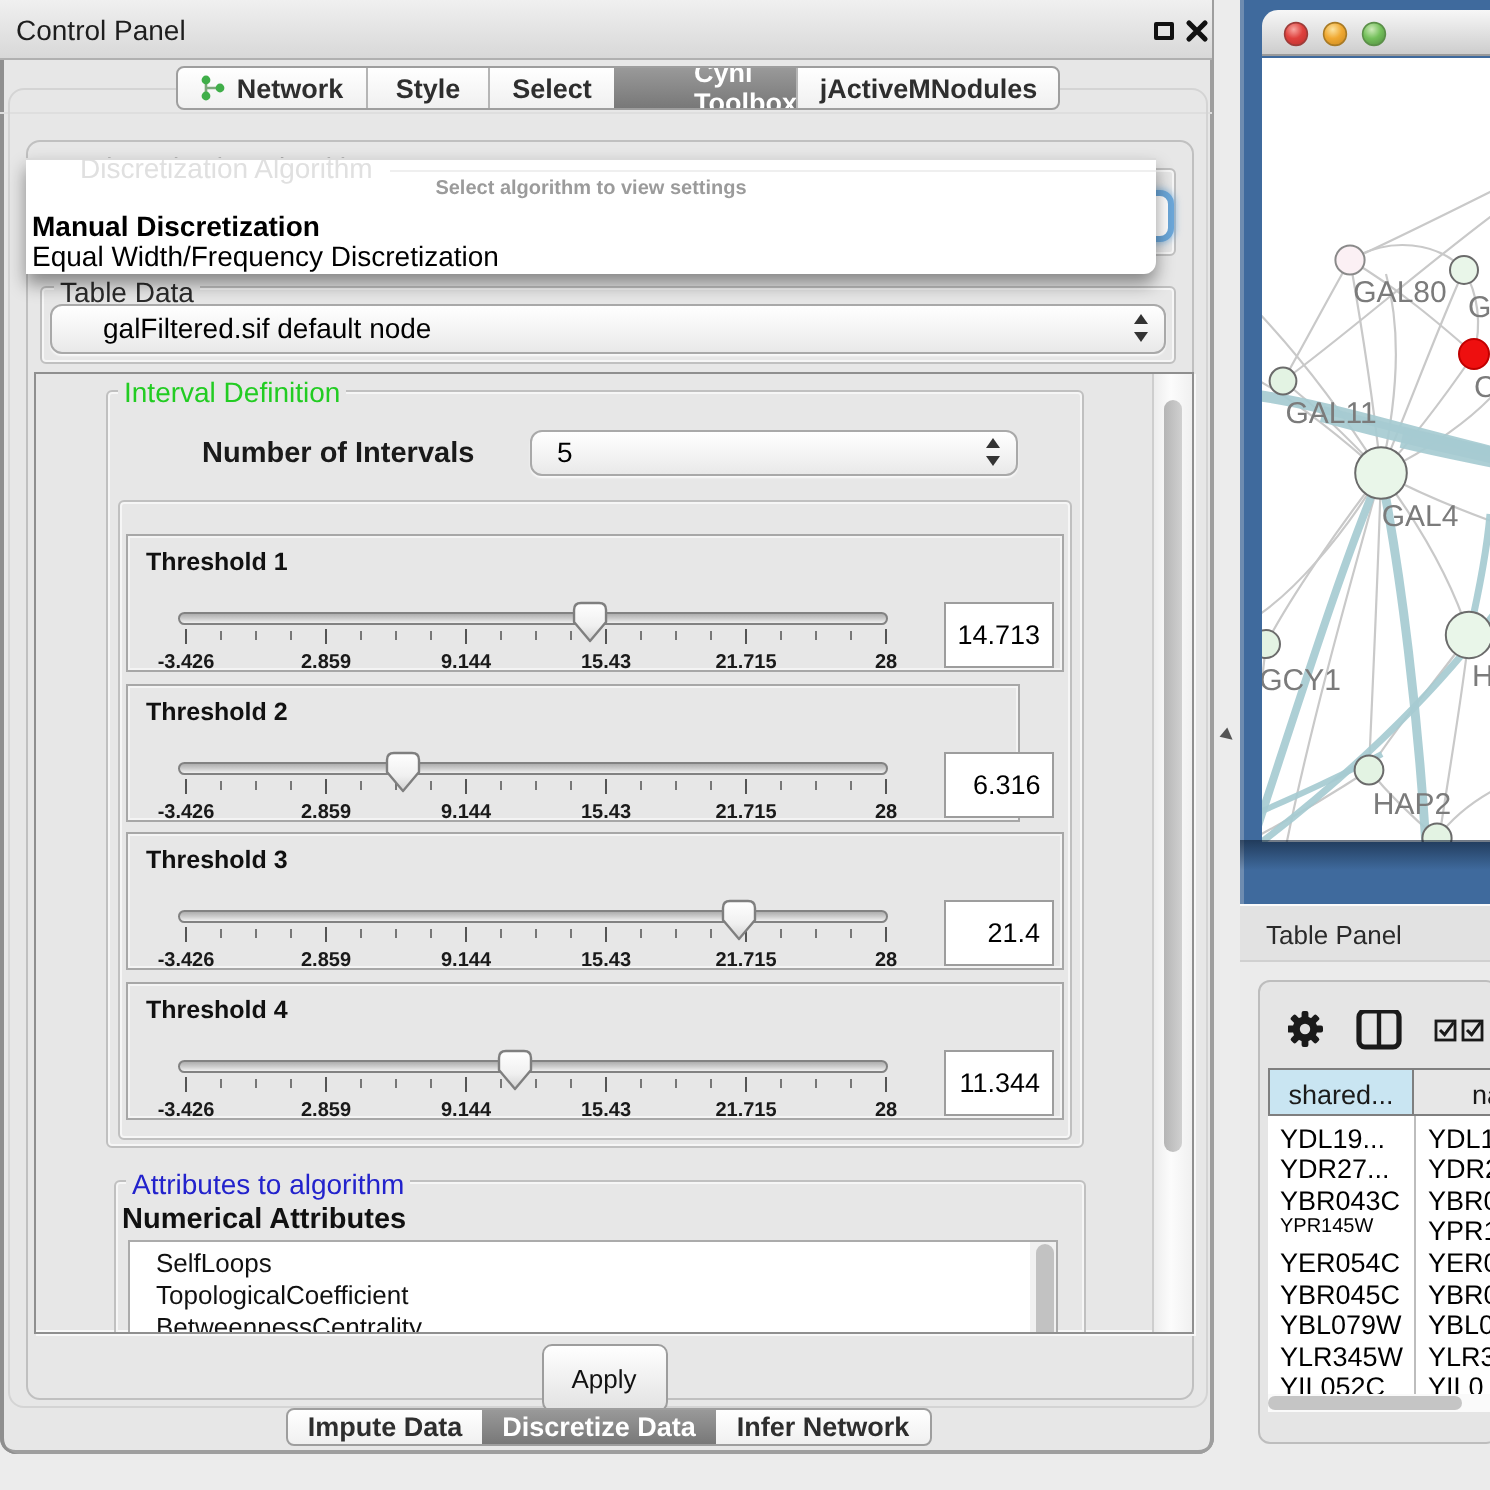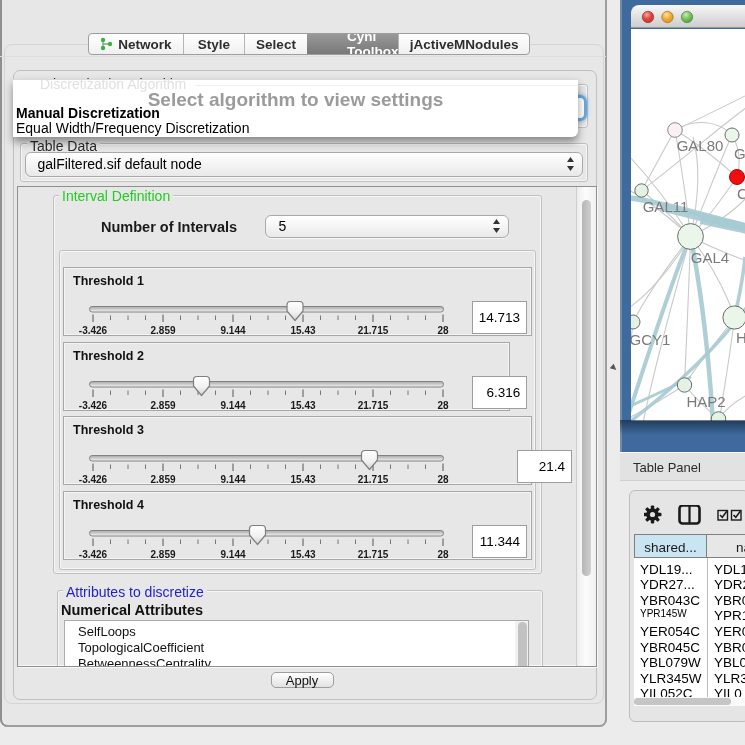--- a/index.html
+++ b/index.html
@@ -10,20 +10,27 @@
            display:flex; align-items:center; font-size:14px; color:#000; box-shadow:0 1px 1px rgba(255,255,255,.8); }
   .combo .arr { position:absolute; right:7px; top:50%; transform:translateY(-50%); }
   .etched { border:1px solid #c0c0c0; box-shadow:inset 0 0 0 1px #f6f6f6; border-radius:3px; }
   .gtitle { font-size:14px; background:#e7e7e7; padding:0 3px; white-space:nowrap; }
 </style>
 </head>
 <body>
 <div id="stage">
 
   <div class="abs" id="cpwin" style="left:0;top:0;width:607px;height:727px;background:#e7e7e7;border-radius:0 0 8px 8px;box-shadow:inset 2px 0 0 #8f8f8f, inset -2px 0 0 #9e9e9e, inset 0 -2px 0 #9e9e9e;">
+    <div class="abs" style="left:0;top:0;width:606px;height:30px;background:linear-gradient(#f0f0f0,#d8d8d8);border-bottom:1px solid #b0b0b0;">
+      <div class="abs" style="left:8px;top:7px;font-size:14px;color:#1d1d1d;">Control Panel</div>
+      <div class="abs" style="left:577px;top:11px;width:10px;height:9px;border:2px solid #111;border-radius:1px;"></div>
+      <svg class="abs" style="left:592px;top:9px;" width="13" height="13">
+          <path d="M2.5,2.5 L10.5,10.5 M10.5,2.5 L2.5,10.5" stroke="#111" stroke-width="2.6" stroke-linecap="round"></path>
+        </svg>
+    </div>
     <div class="abs" style="left:0;top:56px;width:606px;height:1px;background:#dedede;"></div>
 
     <div class="abs" style="left:88px;top:33px;width:442px;height:22px;z-index:5;background:linear-gradient(#ffffff,#f0f0f0);border:1px solid #9e9e9e;border-radius:4px;display:flex;font-size:13.5px;font-weight:bold;color:#2e2e2e;overflow:hidden;">
       <div style="flex:0 0 95px;display:flex;align-items:center;justify-content:center;border-right:1px solid #b5b5b5;">
         <svg width="13" height="14" viewBox="0 0 13 14" style="margin-right:5px;">
           <path d="M3,3.5 L3,10.5 M3,7 L9.5,7" stroke="#7aa87a" stroke-width="1.3" fill="none"></path>
           <circle cx="3" cy="3" r="2.2" fill="#3fae49"></circle>
             <circle cx="3" cy="11" r="2.2" fill="#3fae49"></circle>
             <circle cx="10" cy="7" r="2.2" fill="#3fae49"></circle>
         </svg>
@@ -41,21 +48,21 @@
 
     <div class="abs" id="mainpanel" style="left:6px;top:70px;width:597px;height:631px;background:none;">
 
       <div class="abs etched" style="left:14px;top:13.5px;width:568px;height:44px;"></div>
       <div class="abs gtitle" style="left:34px;top:5.5px;color:#2a2a2a;">Discretization Algorithm</div>
       <div class="abs" style="left:545px;top:25px;width:36px;height:26px;background:#fff;border:3px solid #6ba7d9;border-radius:7px;box-shadow:0 0 3px 1px rgba(107,167,217,.6);"></div>
 
       <div class="abs etched" style="left:14px;top:73px;width:568px;height:39px;"></div>
       <div class="abs gtitle" style="left:21px;top:67.5px;color:#2a2a2a;">Table Data</div>
       <div class="abs combo" style="left:18.5px;top:81.5px;width:558px;height:25.5px;">
-        <span style="margin-left:12px;">galFiltered.sif default node</span>
+        <span style="margin-left:26px;">galFiltered.sif default node</span>
         <svg class="arr" width="9" height="17" viewBox="0 0 9 17">
             <path d="M4.5,1.5 L8,6.5 L1,6.5 Z" fill="#333"></path>
             <path d="M4.5,15.5 L8,10.5 L1,10.5 Z" fill="#333"></path>
           </svg>
       </div>
 
       <div class="abs" id="scrollpane" style="left:11px;top:116px;width:580px;height:481px;border:1px solid #8f8f8f;box-shadow:inset -1px -1px 0 #f8f8f8, 1px 1px 0 #f8f8f8;background:#e7e7e7;overflow:hidden;">
         
         <div class="abs" style="right:0;top:0;width:20px;height:479px;background:linear-gradient(90deg,#ededed,#fcfcfc 45%,#f0f0f0);border-left:1px solid #cecece;"></div>
         <div class="abs" style="right:5px;top:13px;width:9px;height:376px;background:linear-gradient(90deg,#b5b5b5,#d0d0d0);border-radius:5px;"></div>
@@ -203,21 +210,21 @@
               <line x1="344.0" y1="47.5" x2="344.0" y2="52" stroke="#777" stroke-width="1"></line>
               <line x1="361.5" y1="47.5" x2="361.5" y2="52" stroke="#777" stroke-width="1"></line>
           <text x="29" y="66" font-size="10" font-weight="bold" fill="#1a1a1a" text-anchor="middle" font-family="Liberation Sans">-3.426</text>
               <text x="99" y="66" font-size="10" font-weight="bold" fill="#1a1a1a" text-anchor="middle" font-family="Liberation Sans">2.859</text>
               <text x="169" y="66" font-size="10" font-weight="bold" fill="#1a1a1a" text-anchor="middle" font-family="Liberation Sans">9.144</text>
               <text x="239" y="66" font-size="10" font-weight="bold" fill="#1a1a1a" text-anchor="middle" font-family="Liberation Sans">15.43</text>
               <text x="309" y="66" font-size="10" font-weight="bold" fill="#1a1a1a" text-anchor="middle" font-family="Liberation Sans">21.715</text>
               <text x="379" y="66" font-size="10" font-weight="bold" fill="#1a1a1a" text-anchor="middle" font-family="Liberation Sans">28</text>
           <path d="M 297.49398587157134,37 q 0,-3.5 3.5,-3.5 l 9,0 q 3.5,0 3.5,3.5 l 0,6 l -8,9.5 l -8,-9.5 z" fill="url(#thumbgrad)" stroke="#7f7f7f" stroke-width="1.2" stroke-linejoin="round"></path>
         </svg>
-        <div class="abs" style="left:407.5px;top:33px;width:55.5px;height:33px;background:#fff;border:1px solid #9d9d9d;font-size:13.5px;color:#000;text-align:right;line-height:31px;padding-right:6px;margin-left:45px;">21.4</div>
+        <div class="abs" style="left:407.5px;top:33px;width:55.5px;height:33px;background:#fff;border:1px solid #9d9d9d;font-size:13.5px;color:#000;text-align:right;line-height:31px;padding-right:6px;">21.4</div>
       </div>
       <div class="abs" style="left:45px;top:303.5px;width:469px;height:69px;border:1px solid #a7a7a7;box-shadow:inset 0 0 0 1px #f4f4f4;">
         <div class="abs" style="left:9px;top:6px;font-size:12.5px;font-weight:bold;color:#111;">Threshold 4</div>
         <svg class="abs" style="left:0;top:0;" width="400" height="69" viewBox="0 0 400 69">
           <defs>
             <linearGradient id="trackgrad303.5" x1="0" y1="0" x2="0" y2="1">
               <stop offset="0" stop-color="#a8a8a8"></stop>
                   <stop offset="0.5" stop-color="#cccccc"></stop>
                   <stop offset="1" stop-color="#f8f8f8"></stop>
             </linearGradient>
@@ -250,38 +257,43 @@
               <text x="239" y="66" font-size="10" font-weight="bold" fill="#1a1a1a" text-anchor="middle" font-family="Liberation Sans">15.43</text>
               <text x="309" y="66" font-size="10" font-weight="bold" fill="#1a1a1a" text-anchor="middle" font-family="Liberation Sans">21.715</text>
               <text x="379" y="66" font-size="10" font-weight="bold" fill="#1a1a1a" text-anchor="middle" font-family="Liberation Sans">28</text>
           <path d="M 185.49754979952905,37 q 0,-3.5 3.5,-3.5 l 9,0 q 3.5,0 3.5,3.5 l 0,6 l -8,9.5 l -8,-9.5 z" fill="url(#thumbgrad)" stroke="#7f7f7f" stroke-width="1.2" stroke-linejoin="round"></path>
         </svg>
         <div class="abs" style="left:407.5px;top:33px;width:55.5px;height:33px;background:#fff;border:1px solid #9d9d9d;font-size:13.5px;color:#000;text-align:right;line-height:31px;padding-right:6px;">11.344</div>
       </div>
 
         
         <div class="abs etched" style="left:39px;top:403px;width:486px;height:120px;"></div>
-        <div class="abs gtitle" style="left:45px;top:396.5px;color:#2222cc;">Attributes to discretize</div>
+        <div class="abs gtitle" style="left:45px;top:396.5px;color:#2222cc;">Attributes to algorithm</div>
         <div class="abs" style="left:46px;top:433px;width:451px;height:60px;background:#fff;border:1px solid #ababab;border-right:none;font-size:13px;color:#111;">
           <div style="padding:3px 0 0 13px;line-height:16px;">SelfLoops<br>TopologicalCoefficient<br>BetweennessCentrality</div>
         </div>
         <div class="abs" style="left:43px;top:415px;font-size:14.5px;font-weight:bold;color:#111;">Numerical Attributes</div>
         <div class="abs" style="left:497px;top:433px;width:14px;height:60px;background:#f1f1f1;border:1px solid #ababab;border-left:none;"></div>
         <div class="abs" style="left:500px;top:435px;width:9px;height:58px;background:#c2c2c2;border-radius:5px 5px 0 0;"></div>
       </div>
 
-      <div class="abs" style="left:264.5px;top:602px;width:63px;height:16px;background:linear-gradient(#ffffff,#e2e2e2);border:1px solid #9d9d9d;border-radius:5px;font-size:13px;color:#111;display:flex;align-items:center;justify-content:center;">Apply</div>
-    </div>
-
+      <div class="abs" style="left:264.5px;top:602px;width:63px;height:34px;background:linear-gradient(#ffffff,#e2e2e2);border:1px solid #9d9d9d;border-radius:5px;font-size:13px;color:#111;display:flex;align-items:center;justify-content:center;">Apply</div>
+    </div>
+
+    <div class="abs" style="left:143px;top:704px;width:323px;height:19px;z-index:5;background:linear-gradient(#ffffff,#f0f0f0);border:1px solid #9e9e9e;border-radius:4px;display:flex;font-size:13.5px;font-weight:bold;color:#2e2e2e;overflow:hidden;">
+      <div style="flex:0 0 97px;display:flex;align-items:center;justify-content:center;">Impute Data</div>
+      <div style="flex:0 0 117px;display:flex;align-items:center;justify-content:center;background:linear-gradient(#999999,#787878);color:#fff;">Discretize Data</div>
+      <div style="flex:1;display:flex;align-items:center;justify-content:center;">Infer Network</div>
+    </div>
   </div>
 
   <div class="abs" id="popup" style="left:13px;top:79px;width:565px;height:57.5px;background:#ffffff;border-top:1px solid #dadada;box-shadow:0 5px 9px rgba(0,0,0,.42);border-radius:0 0 6px 0;font-size:14px;overflow:hidden;">
     <div style="position:absolute;left:27px;top:-4.5px;font-size:14px;color:#e0e0e0;white-space:nowrap;">Discretization Algorithm</div>
     <div style="position:absolute;left:182px;top:4.5px;width:383px;height:1px;background:#efefef;"></div>
-    <div style="position:absolute;left:0;top:8.5px;width:100%;text-align:center;color:#9b9b9b;font-weight:bold;font-size:19px;">Select algorithm to view settings</div>
+    <div style="position:absolute;left:0;top:8.5px;width:100%;text-align:center;color:#9b9b9b;font-weight:bold;font-size:10px;">Select algorithm to view settings</div>
     <div style="position:absolute;left:3px;top:40px;color:#000;">Equal Width/Frequency Discretization</div>
     <div style="position:absolute;left:3px;top:24.5px;font-weight:bold;color:#000;">Manual Discretization</div>
   </div>
 
   <svg class="abs" style="left:609px;top:363px;" width="10" height="10">
       <path d="M2,8 L2,2 L8,5 Z" fill="#555" transform="rotate(40 5 5)"></path>
     </svg>
 
   <div class="abs" style="left:620px;top:0;width:125px;height:745px;">
     <div class="abs" style="left:0;top:0;width:125px;height:452px;background:#3f6a9d;"></div>

